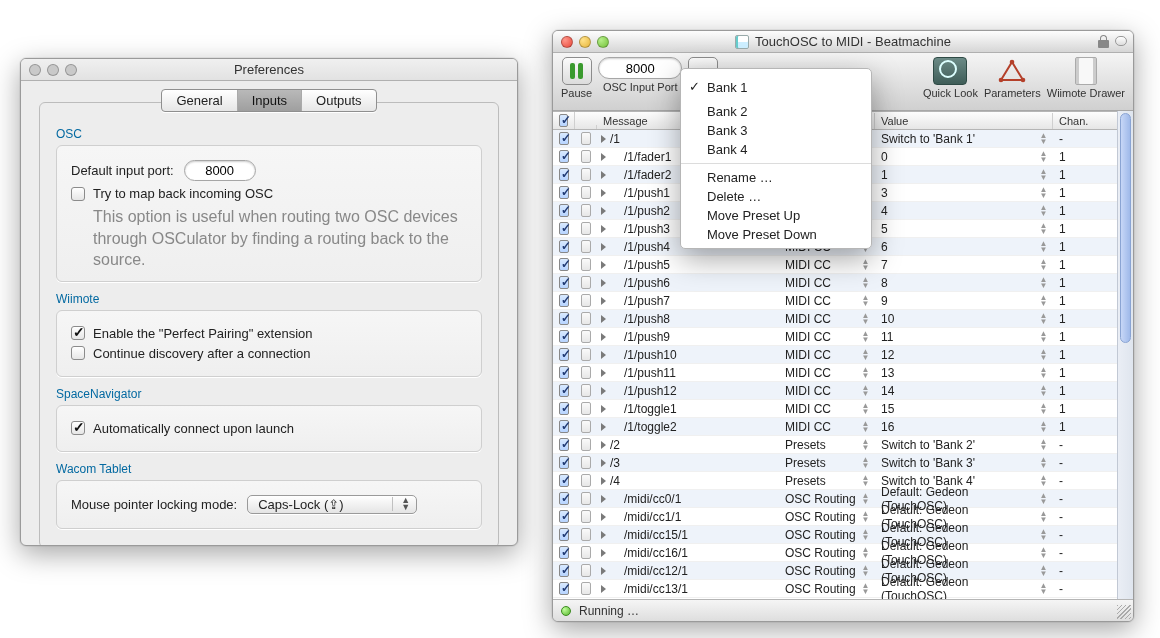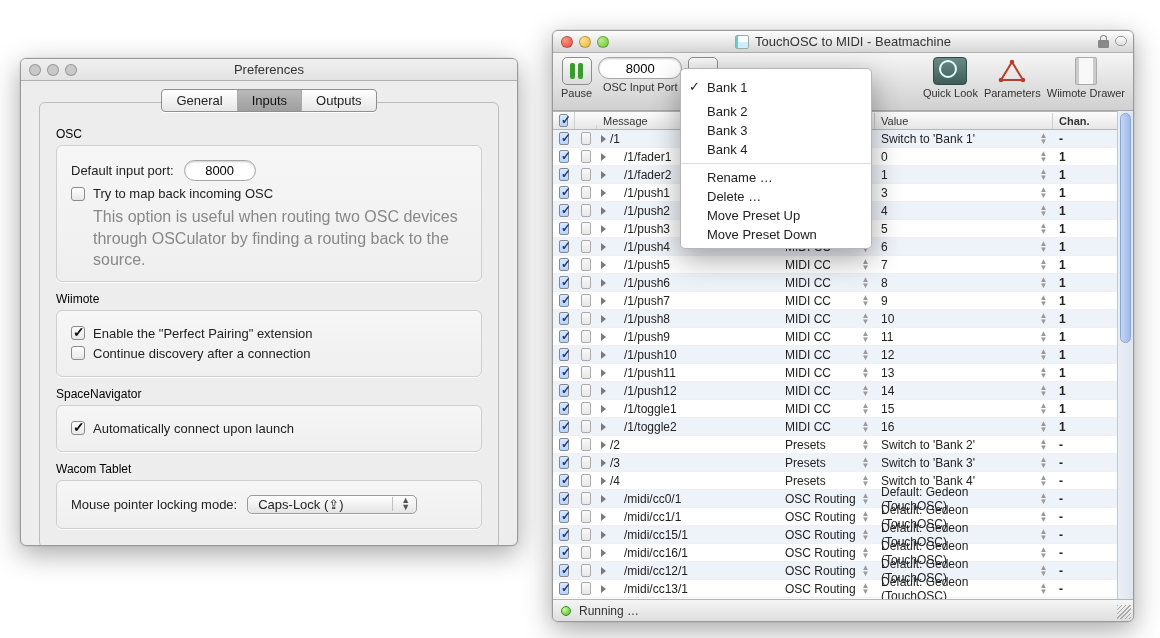--- a/index.html
+++ b/index.html
@@ -24,21 +24,21 @@
 
 
 #prefs { left:20px; top:58px; width:498px; height:488px; }
 .tabs-wrap { display:flex; justify-content:center; margin-top:8px; position:relative; z-index:2; }
 .seg { display:flex; border:1px solid #8f8f8f; border-radius:4px; overflow:hidden; background:linear-gradient(#fff,#e6e6e6); box-shadow:0 1px 0 #fff; }
 .seg button { border:none; background:transparent; padding:3px 14px; font-size:13px; color:#222; border-right:1px solid #aaa; cursor:pointer; }
 .seg button:last-child { border-right:none; }
 .seg button.active { background:linear-gradient(#b9b9b9,#9f9f9f); color:#111; }
 .group-outer { margin:0 18px 14px; border:1px solid #bcbcbc; border-radius:6px; background:#ededed; padding:14px 0 12px; position:relative; top:-10px; }
 .group { padding:0 16px; }
-.group-label { font-size:12px; color:#000000; margin:10px 0 4px; }
+.group-label { font-size:12px; color:#0369a1; margin:10px 0 4px; }
 .well { border:1px solid #cfcfcf; border-radius:6px; background:linear-gradient(#f6f6f6,#efefef); padding:10px 14px; margin-bottom:6px; box-shadow:0 1px 0 #fff; }
 .row { display:flex; align-items:center; gap:10px; font-size:13px; margin:4px 0; }
 .input-port { width:72px; padding:2px 10px; border:1px solid #a6a6a6; border-radius:11px; font-size:13px; text-align:center; background:#fff; box-shadow: inset 0 1px 2px rgba(0,0,0,0.2); }
 .check { display:flex; align-items:center; gap:8px; font-size:13px; margin:5px 0; }
 .checkbox { width:14px; height:14px; border:1px solid #8b8b8b; border-radius:3px; background:linear-gradient(#fff,#e6e6e6); position:relative; flex:none; }
 .checkbox.checked:after { content:"✓"; position:absolute; top:-3px; left:1px; font-size:14px; color:#111; font-weight:bold; }
 .help { font-size:16px; color:#888; margin:4px 0 0 22px; line-height:1.35; }
 .popup { display:inline-flex; align-items:center; justify-content:space-between; min-width:170px; height:19px; padding:0 6px 0 10px; border:1px solid #9a9a9a; border-radius:5px; background:linear-gradient(#fff,#e4e4e4); font-size:13px; box-shadow:0 1px 0 #fff; }
 .popup .arrows { font-size:9px; line-height:7px; color:#555; text-align:center; padding-left:8px; border-left:1px solid #c0c0c0; display:flex; flex-direction:column; }
 
@@ -61,21 +61,21 @@
 
 
 .table { position:absolute; top:80px; left:0; right:0; bottom:22px; background:#fff; border-top:1px solid #b5b5b5; overflow:hidden; font-size:12px; }
 .thead { display:flex; height:18px; background:linear-gradient(#fdfdfd,#e6e6e6); border-bottom:1px solid #b5b5b5;align-items:flex-end; }
 .th { border-right:1px solid #cfcfcf; padding:2px 6px; font-size:11px; color:#333; display:flex; align-items:center; }
 .col-chk1 { width:22px; justify-content:center; }
 .col-chk2 { width:22px; justify-content:center; }
 .col-msg { width:182px; }
 .col-evt { width:96px; }
 .col-val { width:178px; }
-.col-chan { flex:1;font-weight:bold; }
+.col-chan { flex:1; }
 .tbody { overflow:auto; height:calc(100% - 18px); }
 .tr { display:flex; height:18px; align-items:center; border-bottom:1px solid #f0f0f0; }
 .tr.alt { background:#eef3fa; }
 .td { padding:0 6px; display:flex; align-items:center; height:100%; }
 .td.col-msg { padding-left:4px; }
 .msg-indent { padding-left:14px; }
 .tri { width:0; height:0; border-top:4px solid transparent; border-bottom:4px solid transparent; border-left:5px solid #7a7a7a; margin-right:4px; flex:none; }
 .mini-check { width:13px; height:13px; border:1px solid #888; border-radius:2px; background:linear-gradient(#d8e9ff,#b7d4ff); position:relative; }
 .mini-check:after { content:"✓"; position:absolute; top:-2px; left:1px; font-size:12px; color:#203a74; font-weight:bold; }
 .mini-box { width:13px; height:13px; border:1px solid #aaa; border-radius:2px; background:linear-gradient(#fafafa,#e7e7e7); }

